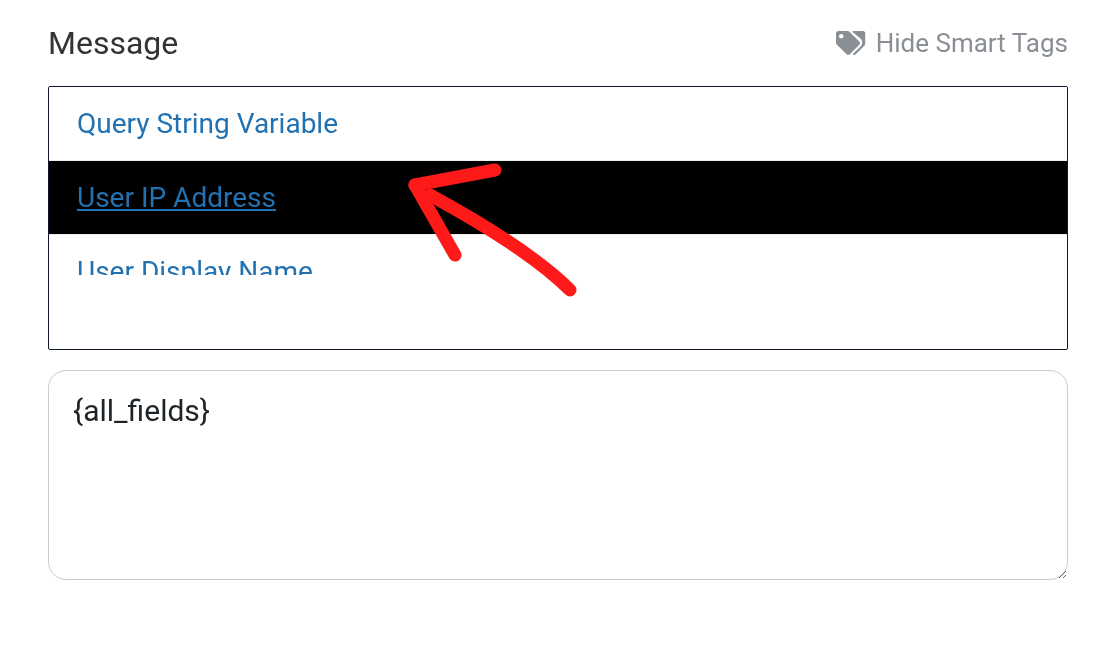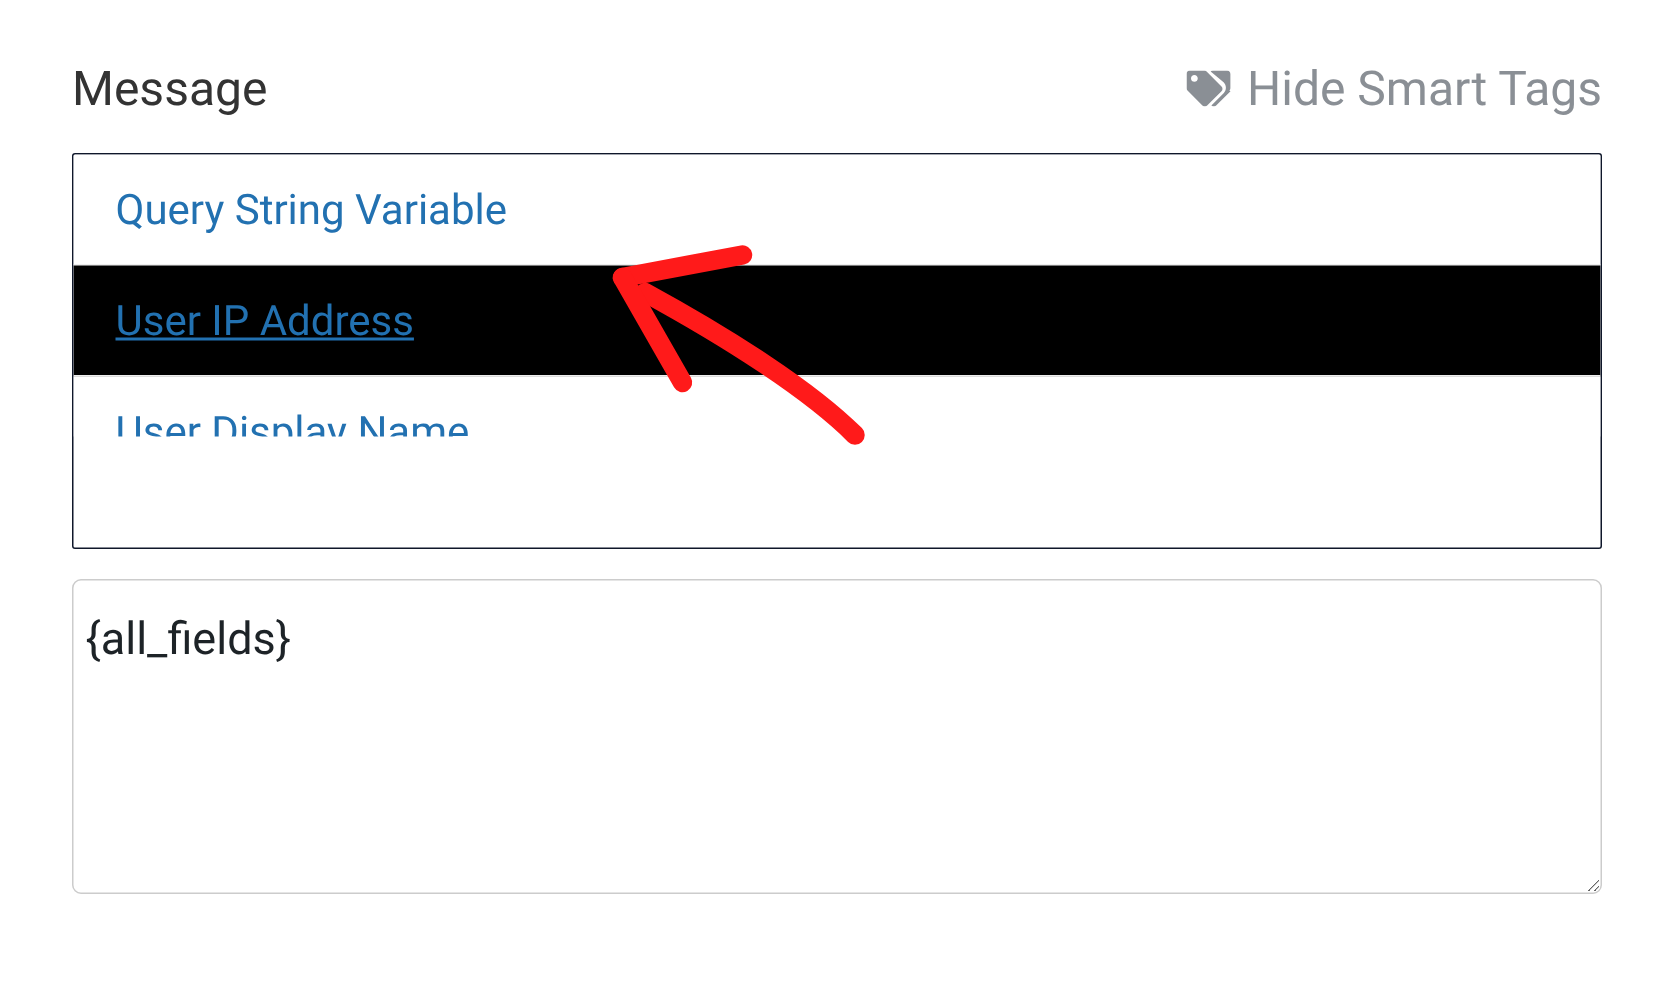--- a/index.html
+++ b/index.html
@@ -13,33 +13,32 @@
       padding: 24px 48px;
       width: 1116px;
       height: 654px;
       position: relative;
     }
     .header {
       display: flex;
       justify-content: space-between;
       align-items: center;
       margin-bottom: 24px;
-      margin-top: 16px;
     }
     .title {
       font-size: 32px;
       font-weight: 400;
       color: #333;
     }
     .hide-toggle {
       display: flex;
       align-items: center;
       gap: 10px;
       color: #8a8f95;
-      font-size: 32px;
+      font-size: 26px;
       cursor: pointer;
     }
     .tag-icon {
       display: inline-flex;
     }
     .list-container {
       border: 1px solid #0f172a;
       border-radius: 2px;
       height: 264px;
       overflow: hidden;
@@ -70,22 +69,22 @@
       overflow: hidden;
     }
     .textarea-wrap {
       margin-top: 20px;
       position: relative;
     }
     .message-textarea {
       width: 100%;
       height: 210px;
       border: 1px solid #ccc;
-      border-radius: 6px;
-      padding: 22px 8px;
+      border-radius: 18px;
+      padding: 22px 24px;
       font-size: 30px;
       font-family: inherit;
       color: #1d2327;
       resize: both;
       outline: none;
     }
     .annotation-arrow {
       position: absolute;
       left: 390px;
       top: 145px;

